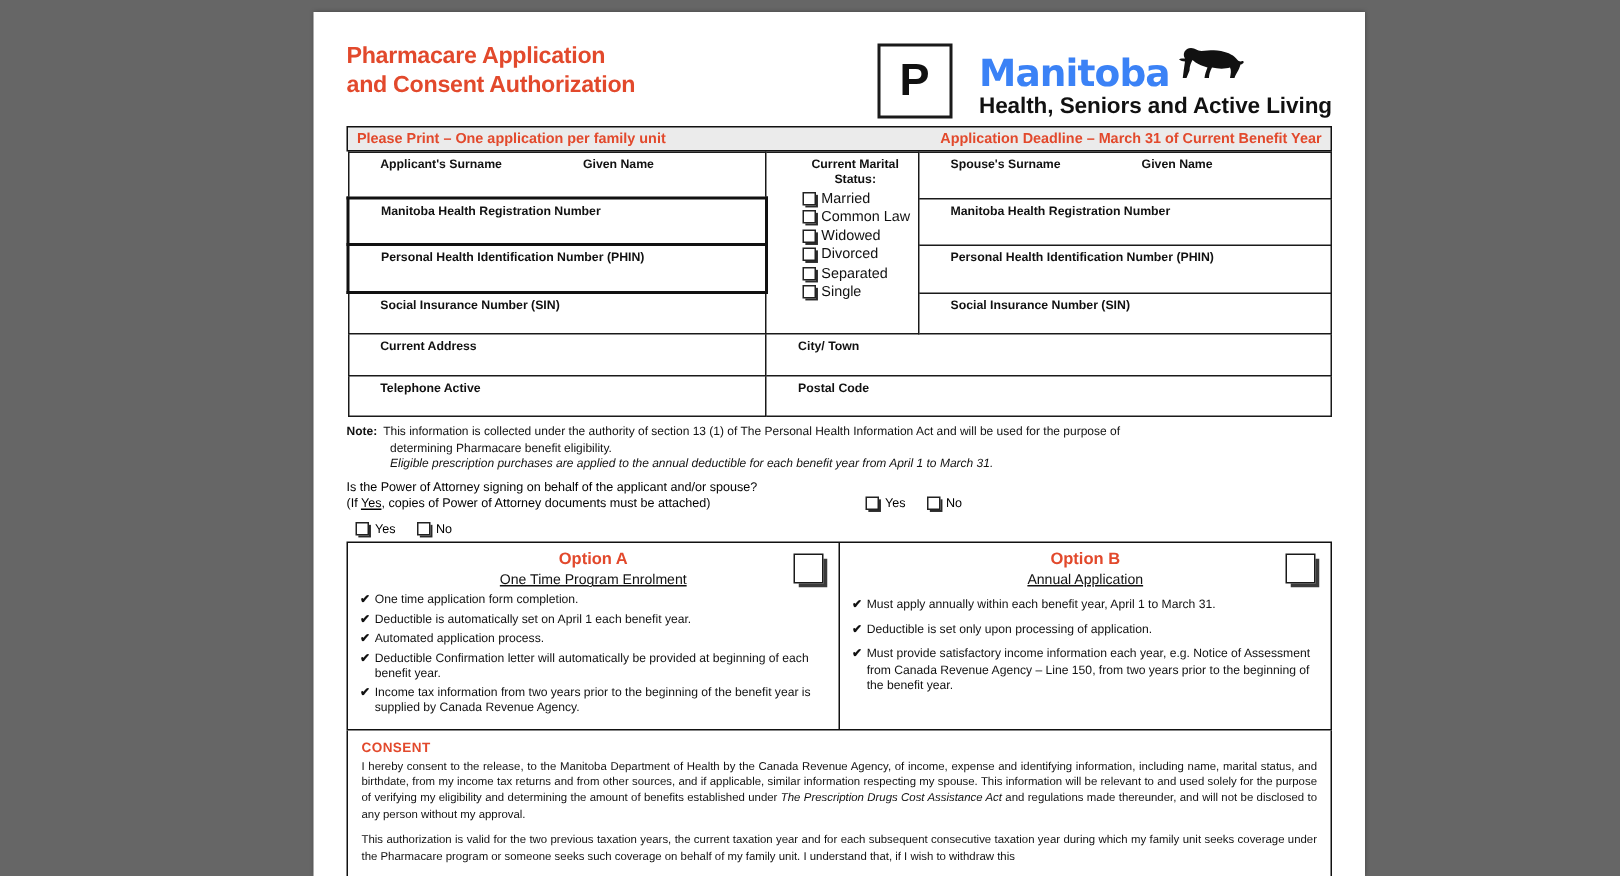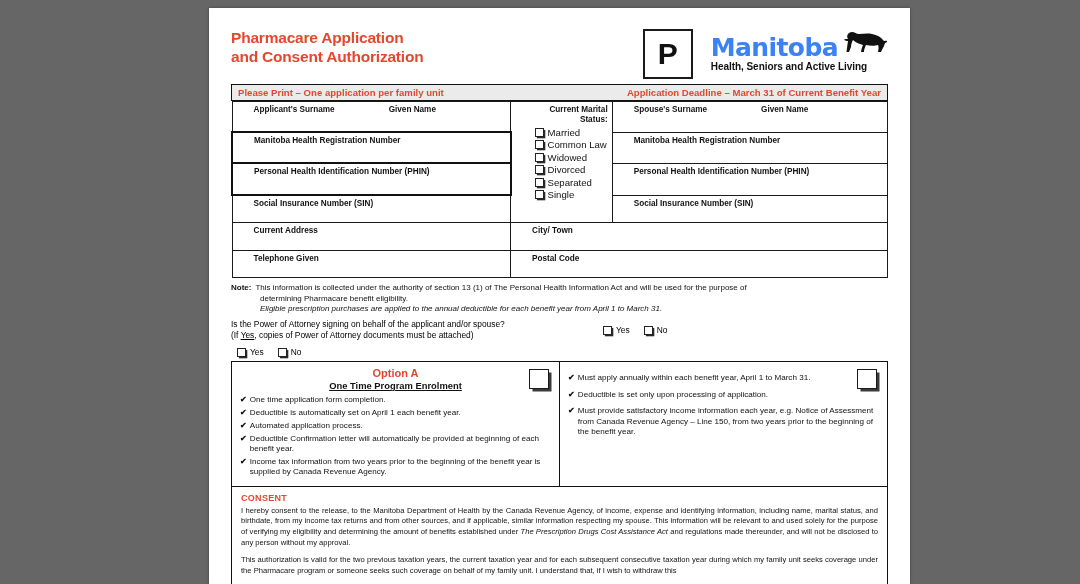--- a/index.html
+++ b/index.html
@@ -22,74 +22,74 @@
   .hdr-right{display:flex;align-items:flex-start;gap:18px;margin-top:1px;}
   .pbox{
     width:46px;height:46px;border:2px solid #1a1a1a;background:#fff;
     display:flex;align-items:center;justify-content:center;
     font-size:30px;font-weight:bold;color:#111;line-height:1;font-family:"Liberation Sans",sans-serif;
   }
   .mb-wrap{text-align:left;}
   .mb-row{display:flex;align-items:flex-end;gap:4px;}
   .mb-word{font-size:25px;font-weight:bold;color:#3b82f6;letter-spacing:-.6px;line-height:25px;font-family:"DejaVu Sans",sans-serif;}
   .bison{margin-bottom:3px;}
-  .mb-sub{font-size:10px;font-weight:bold;color:#111;margin-top:1px;letter-spacing:-.05px;}
+  .mb-sub{font-size:15px;font-weight:bold;color:#111;margin-top:1px;letter-spacing:-.05px;}
 
   
   .banner{
     display:flex;justify-content:space-between;align-items:center;
     border:1px solid #111;background:#ebebeb;
     padding:2px 6px;margin-top:4px;
     color:#E2492C;font-weight:bold;font-size:9.6px;
   }
 
   
   table.form{border-collapse:collapse;width:100%;table-layout:fixed;}
   table.form td{
     border:1px solid #1a1a1a;vertical-align:top;
     font-size:8.2px;font-weight:bold;color:#111;
     padding:3px 4px 0 21px;
   }
   .lbl2{display:inline-block;}
   .gn{margin-left:54px;}
   .thickbox{border:2px solid #111 !important;}
   .mid{text-align:left;font-size:8.2px;}
-  .mid-title{text-align:right;font-weight:bold;font-size:8.2px;line-height:10px;}
+  .mid-title{text-align:center;font-weight:bold;font-size:8.2px;line-height:10px;}
   .mstat{display:flex;align-items:center;gap:4px;margin:1.5px 0 0 2px;font-size:9.6px;font-weight:normal;}
   .cbx{
     width:7px;height:7px;border:1.4px solid #222;background:#fff;
     display:inline-block;flex:0 0 auto;
     box-shadow:1.6px 1.6px 0 -0.3px #2a2a2a;
   }
   .cbx-lg{
     width:18px;height:18px;border:1.6px solid #1a1a1a;background:#fff;
     display:inline-block;box-shadow:3px 3px 0 -0.5px #3a3a3a;
   }
 
   
   .note{margin-top:5px;font-size:8px;color:#111;line-height:10.6px;}
   .note-row{display:flex;align-items:center;}
   .note-lbl{font-weight:bold;flex:0 0 auto;margin-right:4px;}
   .note-ind{margin-left:29px;}
   .ital{font-style:italic;}
-  .qrow{display:flex;align-items:center;margin-top:4px;font-size:8.4px;line-height:11.2px;gap:26px;}
+  .qrow{display:flex;align-items:flex-end;margin-top:4px;font-size:8.4px;line-height:11.2px;}
   .qtext{flex:0 0 340px;}
   .ynwrap{display:flex;align-items:center;gap:14px;margin-left:6px;margin-top:1px;}
   .yn{display:flex;align-items:center;gap:4px;font-size:8.4px;}
   .u{text-decoration:underline;}
   .enrol{margin-top:4px;font-size:8.6px;font-weight:bold;color:#111;}
   .enrol .red{color:#E2492C;}
 
   
   .opts{display:flex;border:1px solid #111;margin-top:3px;}
   .opt{flex:1;padding:5px 8px 8px 8px;position:relative;}
   .opt.left{border-right:1px solid #111;}
   .opt-hd{text-align:center;}
   .opt-a{color:#E2492C;font-weight:bold;font-size:11px;line-height:13px;}
-  .opt-sub{font-weight:bold;font-size:9.4px;text-decoration:underline;color:#111;line-height:12px;}
+  .opt-sub{font-weight:normal;font-size:9.4px;text-decoration:underline;color:#111;line-height:12px;}
   .opt-box{position:absolute;right:10px;top:7px;}
   .bul{display:flex;font-size:8.1px;line-height:10.4px;color:#111;margin-top:2.5px;}
   .ck{flex:0 0 auto;margin-right:3px;font-weight:bold;}
   .opt.right .bul{margin-top:6px;}
 
   
   .consent{border:1px solid #111;border-top:none;padding:6px 9px 4px 9px;}
   .c-title{color:#E2492C;font-weight:bold;font-size:9px;letter-spacing:.3px;}
   .c-body{font-size:7.6px;line-height:10.6px;color:#111;text-align:justify;margin-top:3px;}
   .c-body em{font-style:italic;}
@@ -182,21 +182,21 @@
     </tr>
     <tr>
       <td style="height:23px"><span>Social Insurance Number (SIN)</span></td>
       <td style="height:23px"><span>Social Insurance Number (SIN)</span></td>
     </tr>
     <tr>
       <td style="height:24px"><span>Current Address</span></td>
       <td colspan="2" style="height:24px"><span>City/ Town</span></td>
     </tr>
     <tr>
-      <td style="height:23px"><span>Telephone Given</span></td>
+      <td style="height:23px"><span>Telephone Active</span></td>
       <td colspan="2" style="height:23px"><span>Postal Code</span></td>
     </tr>
   </tbody>
       </table>
 
   <div class="note">
     <div class="note-row">
       <span class="note-lbl">Note:</span>
       <span>This information is collected under the authority of section 13 (1) of The Personal Health Information Act and will be used for the purpose of</span>
     </div>
@@ -258,20 +258,24 @@
             <span class="ck">✔</span>
             <span>Deductible Confirmation letter will automatically be provided at beginning of each benefit year.</span>
           </div>
       <div class="bul">
             <span class="ck">✔</span>
             <span>Income tax information from two years prior to the beginning of the benefit year is supplied by Canada Revenue Agency.</span>
           </div>
     </div>
     <div class="opt right">
       <div class="cbx-lg opt-box"></div>
+      <div class="opt-hd">
+        <div class="opt-a">Option B</div>
+        <div class="opt-sub">Annual Application</div>
+      </div>
       <div class="bul">
             <span class="ck">✔</span>
             <span>Must apply annually within each benefit year, April 1 to March 31.</span>
           </div>
       <div class="bul">
             <span class="ck">✔</span>
             <span>Deductible is set only upon processing of application.</span>
           </div>
       <div class="bul">
             <span class="ck">✔</span>

